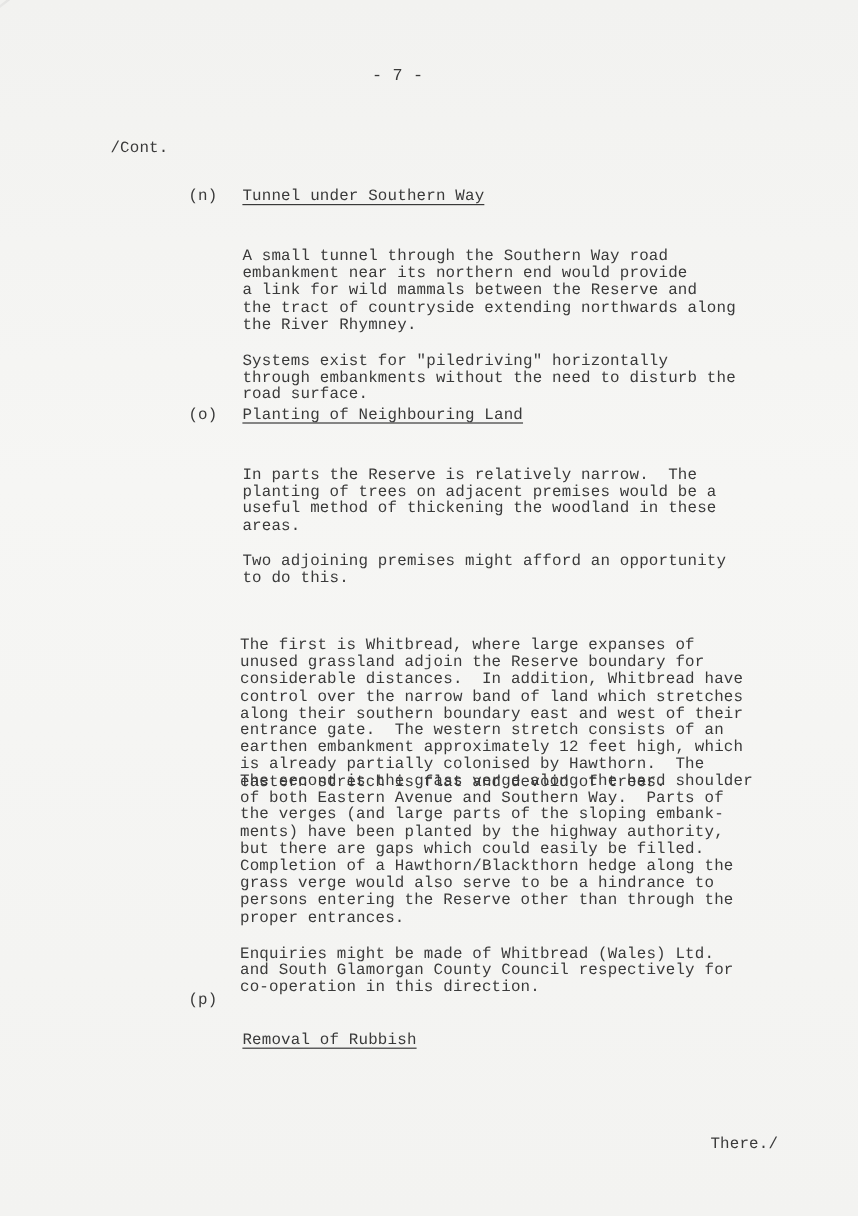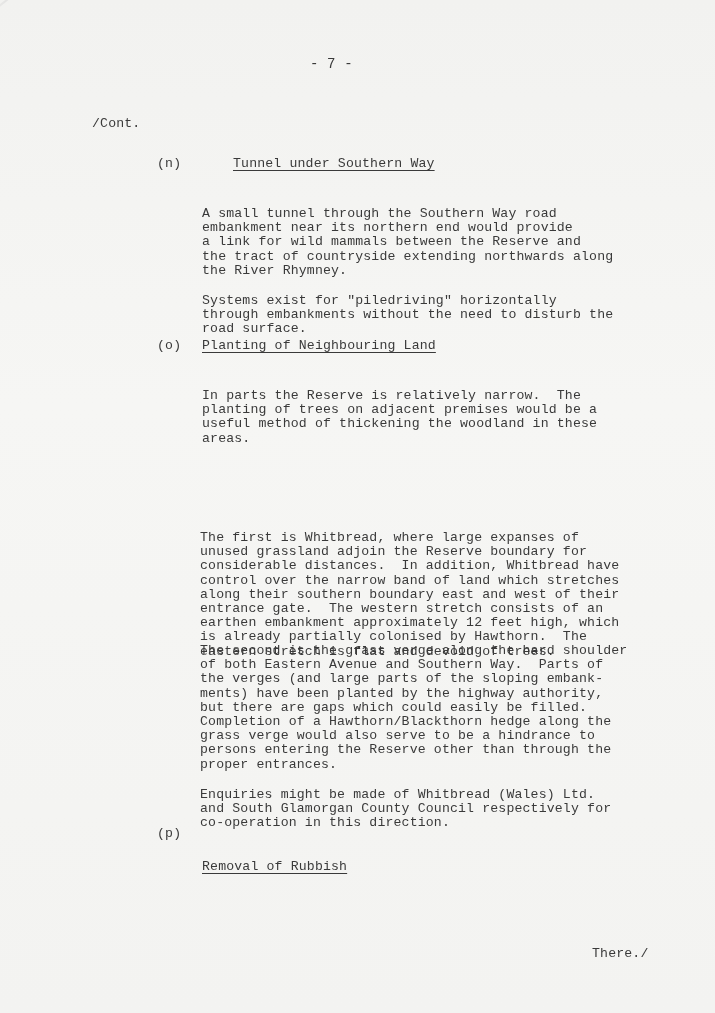--- a/index.html
+++ b/index.html
@@ -31,36 +31,38 @@
 </head>
 <body>
 
 <div class="page">
   <div class="fold"></div>
 
   <div class="abs pagenum">- 7 -</div>
   <div class="abs cont-top">/Cont.</div>
 
   <div class="abs label" style="top:157px;">(n)</div>
-  <div class="abs heading" style="top:157px;margin-left:31px;">Tunnel under Southern Way</div>
+  <div class="abs heading" style="top:157px;">Tunnel under Southern Way</div>
   <div class="abs para" style="top:188px;">A small tunnel through the Southern Way road
 embankment near its northern end would provide
 a link for wild mammals between the Reserve and
 the tract of countryside extending northwards along
 the River Rhymney.</div>
   <div class="abs para" style="top:275px;">Systems exist for "piledriving" horizontally
 through embankments without the need to disturb the
 road surface.</div>
 
   <div class="abs label" style="top:339px;">(o)</div>
   <div class="abs heading" style="top:339px;">Planting of Neighbouring Land</div>
   <div class="abs para" style="top:370px;">In parts the Reserve is relatively narrow.  The
 planting of trees on adjacent premises would be a
 useful method of thickening the woodland in these
 areas.</div>
+  <div class="abs para" style="top:442px;">Two adjoining premises might afford an opportunity
+to do this.</div>
   <div class="abs para wide" style="top:512px;">The first is Whitbread, where large expanses of
 unused grassland adjoin the Reserve boundary for
 considerable distances.  In addition, Whitbread have
 control over the narrow band of land which stretches
 along their southern boundary east and west of their
 entrance gate.  The western stretch consists of an
 earthen embankment approximately 12 feet high, which
 is already partially colonised by Hawthorn.  The
 eastern stretch is flat and devoid of trees.</div>
   <div class="abs para wide" style="top:625px;">The second is the grass verge along the hard shoulder

